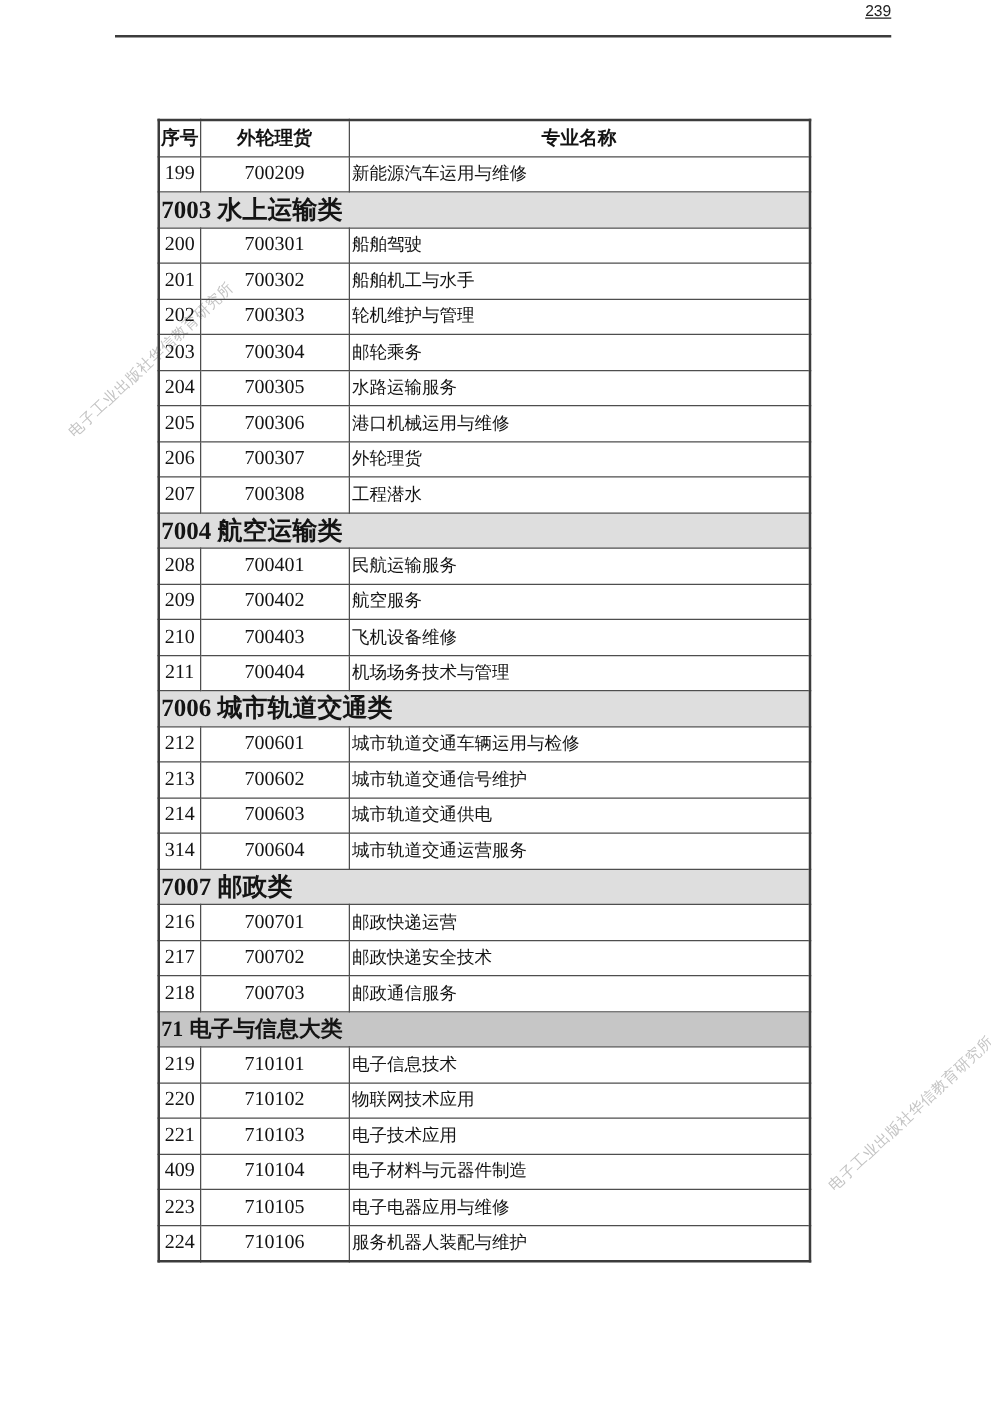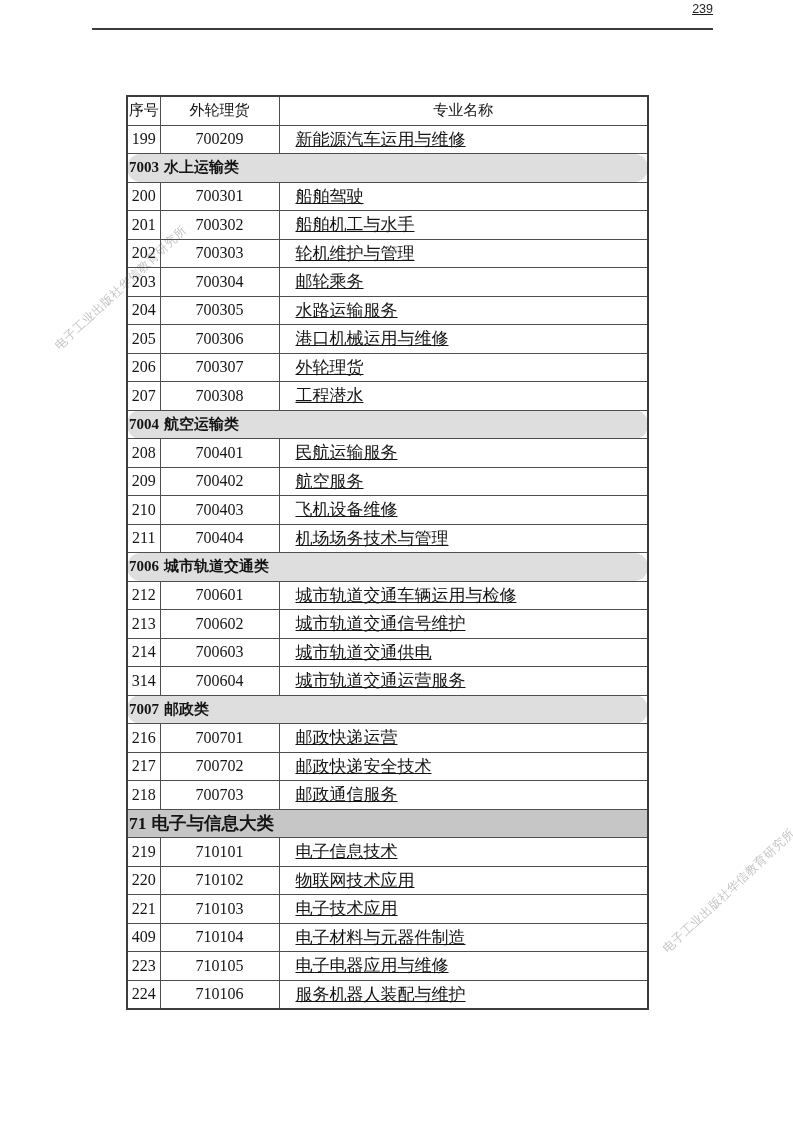--- a/index.html
+++ b/index.html
@@ -51,42 +51,41 @@
     border: 1px solid #4e4e4e;
     height: 27.5px;
     padding: 0;
     overflow: hidden;
     white-space: nowrap;
     vertical-align: middle;
     background: transparent;
   }
   .spec-table th {
     font-size: 15px;
-    font-weight: normal;
+    font-weight: bold;
     text-align: center;
   }
   td.c-seq, td.c-code {
     font-family: "Liberation Serif", serif;
     font-size: 16px;
     text-align: center;
   }
   td.c-name {
-    font-size: 17px;
+    font-size: 14px;
     text-align: left;
-    padding-left: 16px;
-    text-decoration: underline;
+    padding-left: 2px;
   }
   td.section {
     text-align: left;
     padding-left: 1px;
     font-weight: bold;
   }
   td.section .snum { font-family: "Liberation Serif", serif; }
   td.section .sname { margin-left: 5px; }
-  td.section.sub   { background: var(--sub-bg, #dedede);  font-size: 15px; border-radius: 14px; }
+  td.section.sub   { background: var(--sub-bg, #dedede);  font-size: 20px; }
   td.section.major { background: var(--major-bg, #c6c6c6); font-size: 17.5px; margin-top: 12px; }
 </style>
 </head>
 <body>
 
 <div class="page-number">239</div>
 <div class="header-rule"></div>
 
 <div class="watermark wm-left">电子工业出版社华信教育研究所</div>
 <div class="watermark wm-right">电子工业出版社华信教育研究所</div>

